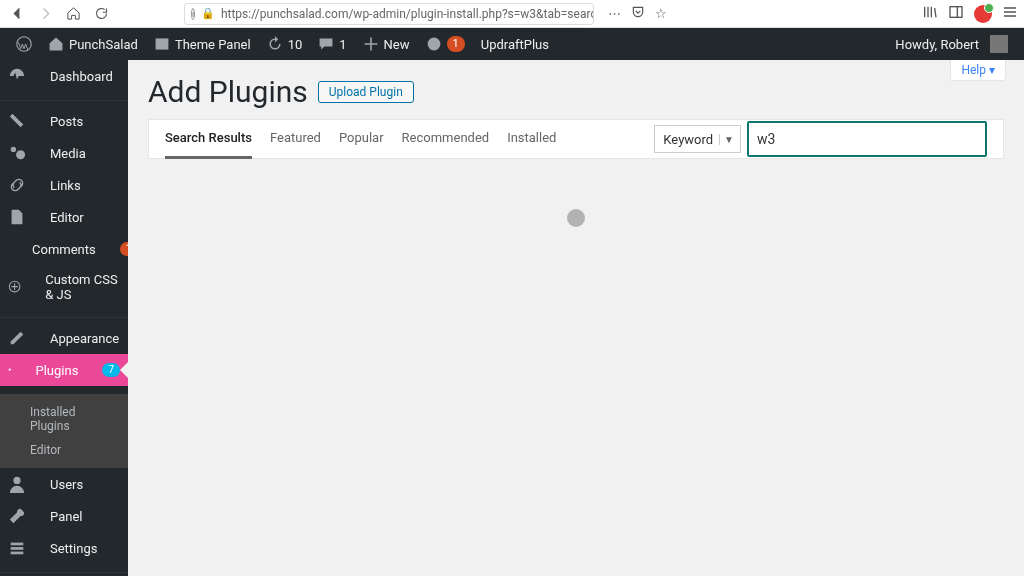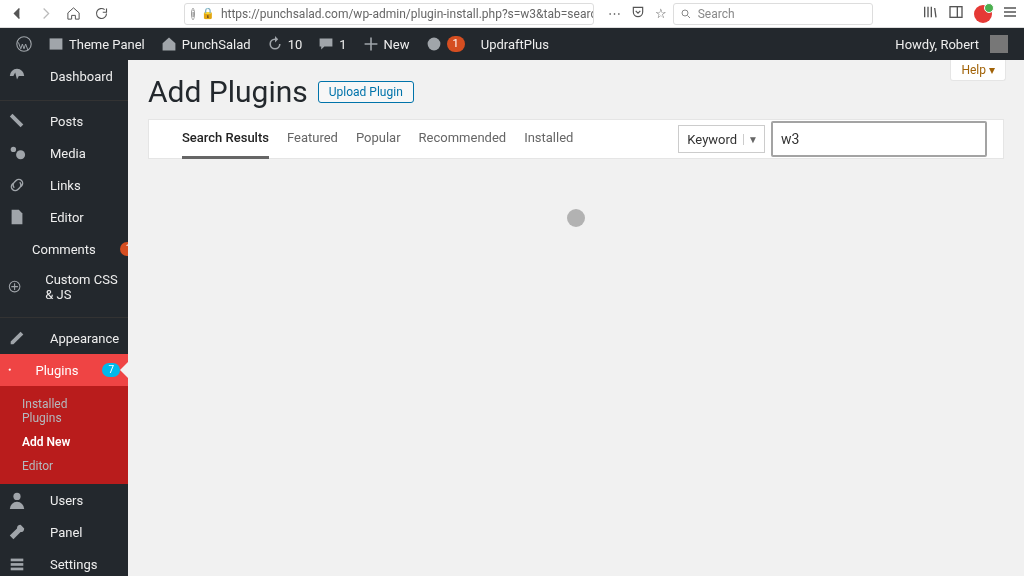--- a/index.html
+++ b/index.html
@@ -25,44 +25,44 @@
   .wp-bar .right { margin-left: auto; display: flex; align-items: center; }
   .avatar { width: 18px; height: 18px; background: #777; margin-left: 6px; }
 
   
   .wrap { display: flex; height: calc(576px - 28px - 32px); }
   .sidebar { width: 128px; background: #23282d; color: #eee; font-size: 13px; overflow-y: auto; scrollbar-width: none; }
   .sidebar::-webkit-scrollbar { display: none; }
   .menu { list-style: none; }
   .menu li { display: flex; align-items: center; gap: 24px; padding: 7px 8px; cursor: pointer; }
   .menu li .mi { width: 18px; height: 18px; display: inline-flex; align-items: center; justify-content: center; fill: #a0a5aa; color: #a0a5aa; }
-  .menu li.active { background: #ef4444; color: #fff; position: relative; }
+  .menu li.active { background: #ec4899; color: #fff; position: relative; }
   .menu li.active .mi { fill: #fff; color: #fff; }
   .menu li.active::after { content: ""; position: absolute; right: -0px; top: 50%; transform: translateY(-50%); border: 8px solid transparent; border-right-color: #f1f1f1; }
   .sep { height: 5px; background: transparent; border-bottom: 1px solid #333; margin: 4px 0; }
   .badge-count { background: #d54e21; color: #fff; border-radius: 9px; font-size: 10px; padding: 1px 6px; line-height: 12px; }
   .badge-upd { background: #00b9eb; color: #fff; border-radius: 9px; font-size: 10px; padding: 1px 6px; line-height: 12px; }
-  .submenu { background: #b91c1c; list-style: none; padding: 6px 8px; }
+  .submenu { background: #404040; list-style: none; padding: 6px 16px; margin-top: 8px; }
   .submenu li { padding: 5px 10px 5px 14px; font-size: 12px; color: #b4b9be; display: block; }
   .submenu li.current { color: #fff; font-weight: 600; }
 
   
   .content { flex: 1; background: #f1f1f1; position: relative; overflow: auto; }
-  .help-tab { position: absolute; top: 0; right: 18px; background: #fff; border: 1px solid #e5e5e5; border-top: none; border-radius: 0 0 3px 3px; padding: 3px 10px; font-size: 12px; color: #a16207; cursor: pointer; }
+  .help-tab { position: absolute; top: 0; right: 18px; background: #fff; border: 1px solid #e5e5e5; border-top: none; border-radius: 0 0 3px 3px; padding: 3px 10px; font-size: 12px; color: #3b82f6; cursor: pointer; }
   .page-head { display: flex; align-items: center; gap: 10px; padding: 14px 20px 10px; }
   .page-head h1 { font-size: 30px; font-weight: 400; color: #23282d; }
   .upload-btn { border: 1px solid #0073aa; color: #0073aa; background: #f7f7f7; padding: 3px 10px; border-radius: 3px; font-size: 12px; cursor: pointer; }
   .filter-bar { background: #fff; border: 1px solid #e5e5e5; margin: 0 20px; padding: 0 16px; display: flex; align-items: center; height: 40px; }
-  .tabs { display: flex; gap: 18px; margin-left: 17px; }
+  .tabs { display: flex; gap: 18px; }
   .tab { color: #666; font-size: 13px; cursor: pointer; padding: 11px 0; border-bottom: 3px solid transparent; }
   .tab.active { color: #222; border-bottom-color: #666; font-weight: 500; }
   .search-area { margin-left: auto; display: flex; gap: 6px; align-items: center; }
   .select-wrap { border: 1px solid #ccc; background: #fff; height: 28px; display: flex; align-items: center; padding: 0 2px 0 8px; font-size: 13px; color: #333; }
   .select-wrap .caret { border-left: 1px solid #ccc; padding: 0 4px; margin-left: 6px; color: #666; font-size: 10px; }
-  .search-input { border: 2px solid #a3a3a3; border-radius: 2px; height: 28px; width: 216px; padding: 16px 8px; font-size: 14px; color: #333; outline: none; }
+  .search-input { border: 2px solid #0f766e; border-radius: 2px; height: 28px; width: 240px; padding: 16px 8px; font-size: 14px; color: #333; outline: none; }
   .spinner { width: 18px; height: 18px; border-radius: 50%; background: #888; margin: 50px auto 0; opacity: .6; }
 </style>
 </head>
 <body>
 
 <div class="browser-chrome">
   <div class="bc-btn">
       <svg viewBox="0 0 24 24">
         <path fill="currentColor" d="M15 4l-8 8 8 8" stroke="currentColor" stroke-width="2"></path>
       </svg>
@@ -88,27 +88,20 @@
     <span class="lock">🔒</span>
     <span>https://punchsalad.com/wp-admin/plugin-install.php?s=w3&amp;tab=search</span>
   </div>
   <div class="chrome-icons">
     <span>⋯</span>
     <span><svg width="14" height="14" viewBox="0 0 24 24">
           <path d="M4 4h16v8a8 8 0 0 1-16 0z" fill="none" stroke="currentColor" stroke-width="2"></path>
           <path d="M8 10l4 4 4-4" fill="none" stroke="currentColor" stroke-width="2"></path>
         </svg></span>
     <span>☆</span>
-  </div>
-  <div class="search-bar">
-    <svg width="12" height="12" viewBox="0 0 24 24">
-        <circle cx="10" cy="10" r="6" stroke="currentColor" stroke-width="2" fill="none"></circle>
-        <path d="M15 15l5 5" stroke="currentColor" stroke-width="2"></path>
-      </svg>
-    <span>Search</span>
   </div>
   <div class="chrome-right">
     <span><svg width="16" height="16" viewBox="0 0 24 24">
           <path d="M4 4v16M9 4v16M14 4v16M19 6l2 14" stroke="currentColor" stroke-width="2"></path>
         </svg></span>
     <span><svg width="16" height="16" viewBox="0 0 24 24">
           <rect x="3" y="4" width="18" height="16" stroke="currentColor" stroke-width="2" fill="none"></rect>
           <path d="M14 4v16" stroke="currentColor" stroke-width="2"></path>
         </svg></span>
     <span class="ublock"></span>
@@ -123,32 +116,32 @@
       <span class="ab-icon">
         <svg viewBox="0 0 20 20">
           <circle cx="10" cy="10" r="9" fill="none" stroke="#a0a5aa" stroke-width="1.4"></circle>
           <path d="M3 8l3 8 2-6 2 6 2-6 3 8" fill="none" stroke="#a0a5aa" stroke-width="1.2"></path>
         </svg>
       </span>
     </div>
   <div class="item">
       <span class="ab-icon">
         <svg viewBox="0 0 20 20">
+          <path d="M2 9l8-7 8 7v9H2z" fill="#a0a5aa"></path>
+        </svg>
+      </span>
+      <span>PunchSalad</span>
+    </div>
+  <div class="item">
+      <span class="ab-icon">
+        <svg viewBox="0 0 20 20">
           <rect x="2" y="3" width="16" height="14" fill="#a0a5aa"></rect>
         </svg>
       </span>
       <span>Theme Panel</span>
-    </div>
-  <div class="item">
-      <span class="ab-icon">
-        <svg viewBox="0 0 20 20">
-          <path d="M2 9l8-7 8 7v9H2z" fill="#a0a5aa"></path>
-        </svg>
-      </span>
-      <span>PunchSalad</span>
     </div>
   <div class="item">
       <span class="ab-icon">
         <svg viewBox="0 0 20 20">
           <path d="M10 3a7 7 0 1 0 7 7h-2a5 5 0 1 1-5-5v3l4-4-4-4z" fill="#a0a5aa"></path>
         </svg>
       </span>
       <span>10</span>
     </div>
   <div class="item">
@@ -262,21 +255,20 @@
           <span class="mi">
             <svg viewBox="0 0 20 20">
               <path d="M7 2v4H4v4a6 6 0 0 0 12 0V6h-3V2h-2v4H9V2z" fill="currentColor"></path>
             </svg>
           </span>
           <span>Plugins</span>
           <span class="badge-upd">7</span>
         </li>
         <ul class="submenu">
           <li>Installed Plugins</li>
-          <li class="current">Add New</li>
           <li>Editor</li>
         </ul>
         <li>
           <span class="mi">
             <svg viewBox="0 0 20 20">
               <circle cx="10" cy="6" r="4" fill="currentColor"></circle>
               <path d="M2 20a8 8 0 0 1 16 0z" fill="currentColor"></path>
             </svg>
           </span>
           <span>Users</span>

